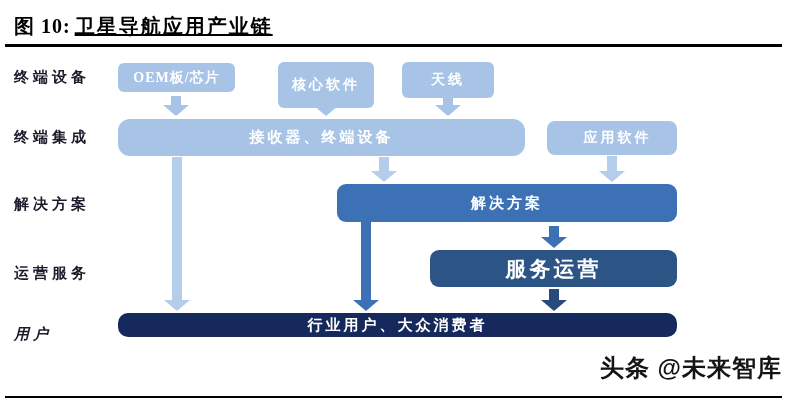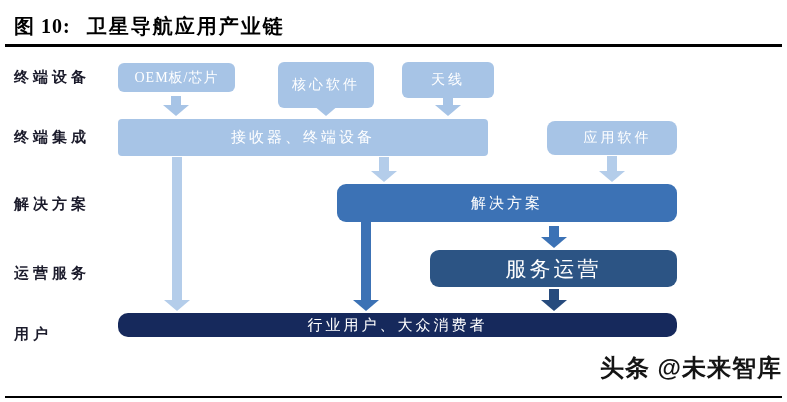--- a/index.html
+++ b/index.html
@@ -14,21 +14,21 @@
   .fig-title {
     position: absolute;
     left: 14px;
     top: 13px;
     font-size: 20px;
     font-weight: bold;
     color: #000000;
     white-space: nowrap;
   }
   .fig-title .label { letter-spacing: 1px; }
-  .fig-title .text { margin-left: 16px; letter-spacing: 2px; }
+  .fig-title .text { margin-left: 4px; letter-spacing: 2px; text-decoration: underline; }
   .title-rule {
     position: absolute;
     left: 5px;
     top: 44px;
     width: 777px;
     height: 3px;
     background: #000000;
   }
   .bottom-rule {
     position: absolute;
@@ -46,21 +46,21 @@
     color: #1b1b2b;
     line-height: 18px;
     white-space: nowrap;
   }
   .node {
     position: absolute;
     display: flex;
     align-items: center;
     justify-content: center;
     color: #ffffff;
-    font-weight: normal;
+    font-weight: bold;
     white-space: nowrap;
     box-sizing: border-box;
   }
   .arrow { position: absolute; }
   .arrow .shaft { position: absolute; top: 0; left: 8px; width: 10px; }
   .arrow .head {
     position: absolute;
     bottom: 0;
     left: 0;
     width: 0;
@@ -91,25 +91,25 @@
 <div class="canvas">
   <div class="fig-title">
     <span class="label">图 10:</span><span class="text">卫星导航应用产业链</span>
   </div>
   <div class="title-rule"></div>
   <div class="diagram">
       <div class="stage-label" style="left: 14px; top: 68px;">终端设备</div>
       <div class="stage-label" style="left: 14px; top: 128px;">终端集成</div>
       <div class="stage-label" style="left: 14px; top: 195px;">解决方案</div>
       <div class="stage-label" style="left: 14px; top: 258px; margin-top: 6px;">运营服务</div>
-      <div class="stage-label" style="left: 14px; top: 325px;">用户</div>
+      <div class="stage-label" style="left: 14px; top: 325px; font-style: italic;">用户</div>
       <div class="node" style="left: 118px; top: 63px; width: 117px; height: 29px; background: rgb(167, 196, 230); font-size: 14px; border-radius: 6px; letter-spacing: 1px;">OEM板/芯片</div>
       <div class="node" style="left: 278px; top: 62px; width: 96px; height: 46px; background: rgb(167, 196, 230); font-size: 14px; border-radius: 6px; letter-spacing: 3px;">核心软件</div>
       <div class="node" style="left: 402px; top: 62px; width: 92px; height: 36px; background: rgb(167, 196, 230); font-size: 14px; border-radius: 6px; letter-spacing: 3px;">天线</div>
-      <div class="node" style="left: 118px; top: 119px; width: 370px; height: 37px; background: rgb(167, 196, 230); font-size: 15px; border-radius: 4px; letter-spacing: 3px;">接收器、终端设备</div>
+      <div class="node" style="left: 118px; top: 119px; width: 407px; height: 37px; background: rgb(167, 196, 230); font-size: 15px; border-radius: 12px; letter-spacing: 3px;">接收器、终端设备</div>
       <div class="node" style="left: 547px; top: 121px; width: 130px; height: 34px; background: rgb(167, 196, 230); font-size: 14px; border-radius: 8px; letter-spacing: 3px; padding-left: 11px;">应用软件</div>
       <div class="node" style="left: 337px; top: 184px; width: 340px; height: 38px; background: rgb(60, 114, 181); font-size: 15px; border-radius: 9px; letter-spacing: 3px;">解决方案</div>
       <div class="node" style="left: 430px; top: 250px; width: 247px; height: 37px; background: rgb(44, 84, 132); font-size: 21px; border-radius: 9px; letter-spacing: 3px;">服务运营</div>
       <div class="node" style="left: 118px; top: 313px; width: 559px; height: 24px; background: rgb(22, 41, 92); font-size: 15px; border-radius: 10px; letter-spacing: 3px;">行业用户、大众消费者</div>
       <div class="arrow" style="left: 163px; top: 96px; width: 26px; height: 20px;">
         <div class="shaft" style="height: 9px; background: rgb(167, 196, 230);"></div>
         <div class="head" style="border-top: 11px solid rgb(167, 196, 230);"></div>
       </div>
       <div class="arrow" style="left: 313px; top: 96px; width: 26px; height: 20px;">
         <div class="shaft" style="height: 9px; background: rgb(167, 196, 230);"></div>

